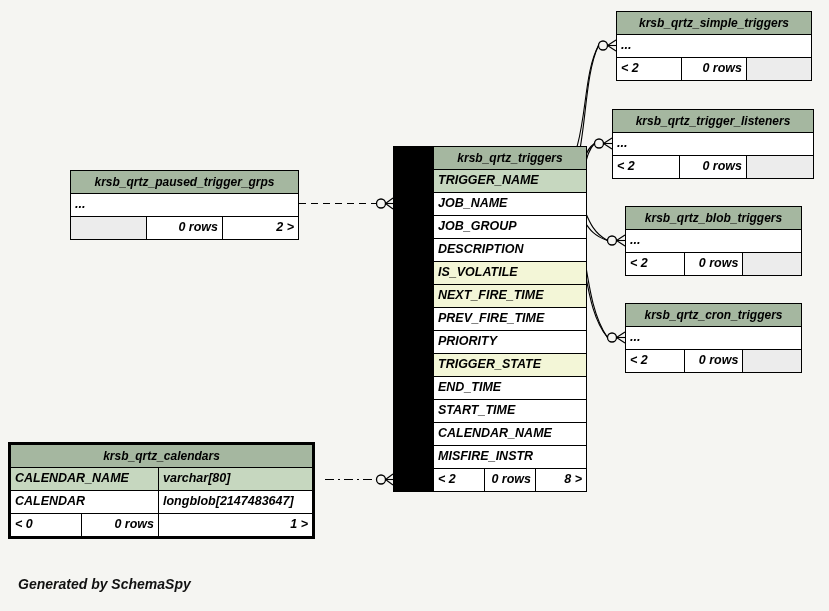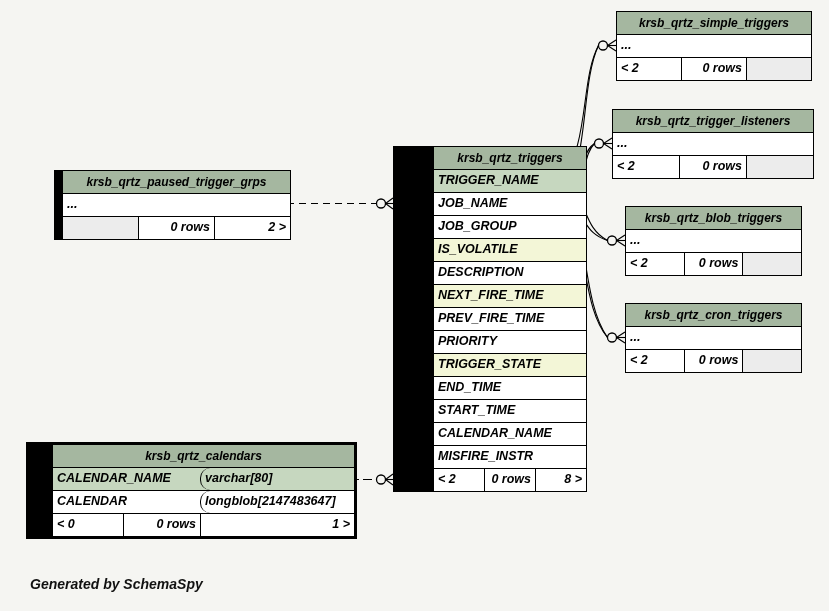--- a/index.html
+++ b/index.html
@@ -22,30 +22,30 @@
     text-align:center;font-size:12px;line-height:22px;
     cursor:pointer;
   }
   .tbl-row{
     height:22px;border-bottom:1px solid var(--border,#000);
     display:flex;background:#fff;
   }
   .tbl-row.bg-key{background:var(--key-bg,#c6d7bf);}
   .tbl-row.bg-indexed{background:var(--indexed-bg,#f3f6d7);}
   .cell-name{flex:1 1 auto;padding-left:4px;white-space:nowrap;overflow:hidden;}
-  .cell-type{border-left:1px solid var(--border,#000);padding-left:4px;white-space:nowrap;border-radius:10px;}
+  .cell-type{border-left:1px solid var(--border,#000);padding-left:4px;white-space:nowrap;}
   .tbl-foot{display:flex;height:22px;}
   .foot-cell{flex:1 1 0;box-sizing:border-box;padding:0 4px;background:#fff;white-space:nowrap;}
   .foot-cell.c2,.foot-cell.c3{border-left:1px solid var(--border,#000);}
   .foot-cell.empty{background:var(--empty-bg,#ececec);}
   .foot-cell.c1{text-align:left;}
   .foot-cell.c2{text-align:right;}
   .foot-cell.c3{text-align:right;}
   #note{
-    position:absolute;left:30px;top:576px;z-index:2;
+    position:absolute;left:18px;top:576px;z-index:2;
     font-size:14px;color:#111;
   }
 </style>
 </head>
 <body style="--page-bg: #f5f5f2; --header-bg: #a5b7a0; --key-bg: #c6d7bf; --indexed-bg: #f3f6d7; --empty-bg: #ececec; --border: #000000;">
 
 <svg id="wires" width="829" height="611">
     <path d="M287,203.5 L376.5,203.5" fill="none" stroke="#000000" stroke-width="1.1" stroke-dasharray="7,5"></path>
     <circle cx="381" cy="203.5" r="4.5" fill="#f5f5f2" stroke="#000000" stroke-width="1.3"></circle>
     <path d="M385.5,203.5 L393,198" fill="none" stroke="#000000" stroke-width="1.1"></path>
@@ -78,21 +78,21 @@
     <path d="M616.5,240.5 L625,246" fill="none" stroke="#000000" stroke-width="1.1"></path>
     <path d="M560,180.5 C590,219.75 580,298.25 607.5,337.5" fill="none" stroke="#000000" stroke-width="1.1"></path>
     <path d="M560,203.5 C590,237 580,304 607.5,337.5" fill="none" stroke="#000000" stroke-width="1.1"></path>
     <circle cx="612" cy="337.5" r="4.5" fill="#f5f5f2" stroke="#000000" stroke-width="1.3"></circle>
     <path d="M616.5,337.5 L625,332" fill="none" stroke="#000000" stroke-width="1.1"></path>
     <path d="M616.5,337.5 L625,337.5" fill="none" stroke="#000000" stroke-width="1.1"></path>
     <path d="M616.5,337.5 L625,343" fill="none" stroke="#000000" stroke-width="1.1"></path>
   </svg>
 
 <div id="diagram">
-    <div class="tbl" style="left: 54px; top: 170px; width: 227px; padding-left: 8px;">
+    <div class="tbl" style="left: 70px; top: 170px; width: 227px;">
       <div class="tbl-head">krsb_qrtz_paused_trigger_grps</div>
       <div class="tbl-row bg-row">
         <span class="cell-name">...</span>
       </div>
       <div class="tbl-foot">
         <span class="foot-cell c1 empty"></span>
         <span class="foot-cell c2">0 rows</span>
         <span class="foot-cell c3">2 &gt;</span>
       </div>
     </div>
@@ -100,26 +100,26 @@
       <div class="tbl-head">krsb_qrtz_triggers</div>
       <div class="tbl-row bg-key">
         <span class="cell-name">TRIGGER_NAME</span>
       </div>
       <div class="tbl-row bg-row">
         <span class="cell-name">JOB_NAME</span>
       </div>
       <div class="tbl-row bg-row">
         <span class="cell-name">JOB_GROUP</span>
       </div>
+      <div class="tbl-row bg-row">
+        <span class="cell-name">DESCRIPTION</span>
+      </div>
       <div class="tbl-row bg-indexed">
         <span class="cell-name">IS_VOLATILE</span>
       </div>
-      <div class="tbl-row bg-row">
-        <span class="cell-name">DESCRIPTION</span>
-      </div>
       <div class="tbl-row bg-indexed">
         <span class="cell-name">NEXT_FIRE_TIME</span>
       </div>
       <div class="tbl-row bg-row">
         <span class="cell-name">PREV_FIRE_TIME</span>
       </div>
       <div class="tbl-row bg-row">
         <span class="cell-name">PRIORITY</span>
       </div>
       <div class="tbl-row bg-indexed">
@@ -180,21 +180,21 @@
       <div class="tbl-head">krsb_qrtz_cron_triggers</div>
       <div class="tbl-row bg-row">
         <span class="cell-name">...</span>
       </div>
       <div class="tbl-foot">
         <span class="foot-cell c1">&lt; 2</span>
         <span class="foot-cell c2">0 rows</span>
         <span class="foot-cell c3 empty"></span>
       </div>
     </div>
-    <div class="tbl emphasized" style="left: 26px; top: 442px; width: 301px; padding-left: 24px;">
+    <div class="tbl emphasized" style="left: 8px; top: 442px; width: 301px;">
       <div class="tbl-head">krsb_qrtz_calendars</div>
       <div class="tbl-row bg-key">
         <span class="cell-name" style="flex: 0 0 auto; width: 143px;">CALENDAR_NAME</span>
         <span class="cell-type" style="flex: 1 1 auto;">varchar[80]</span>
       </div>
       <div class="tbl-row bg-row">
         <span class="cell-name" style="flex: 0 0 auto; width: 143px;">CALENDAR</span>
         <span class="cell-type" style="flex: 1 1 auto;">longblob[2147483647]</span>
       </div>
       <div class="tbl-foot">

